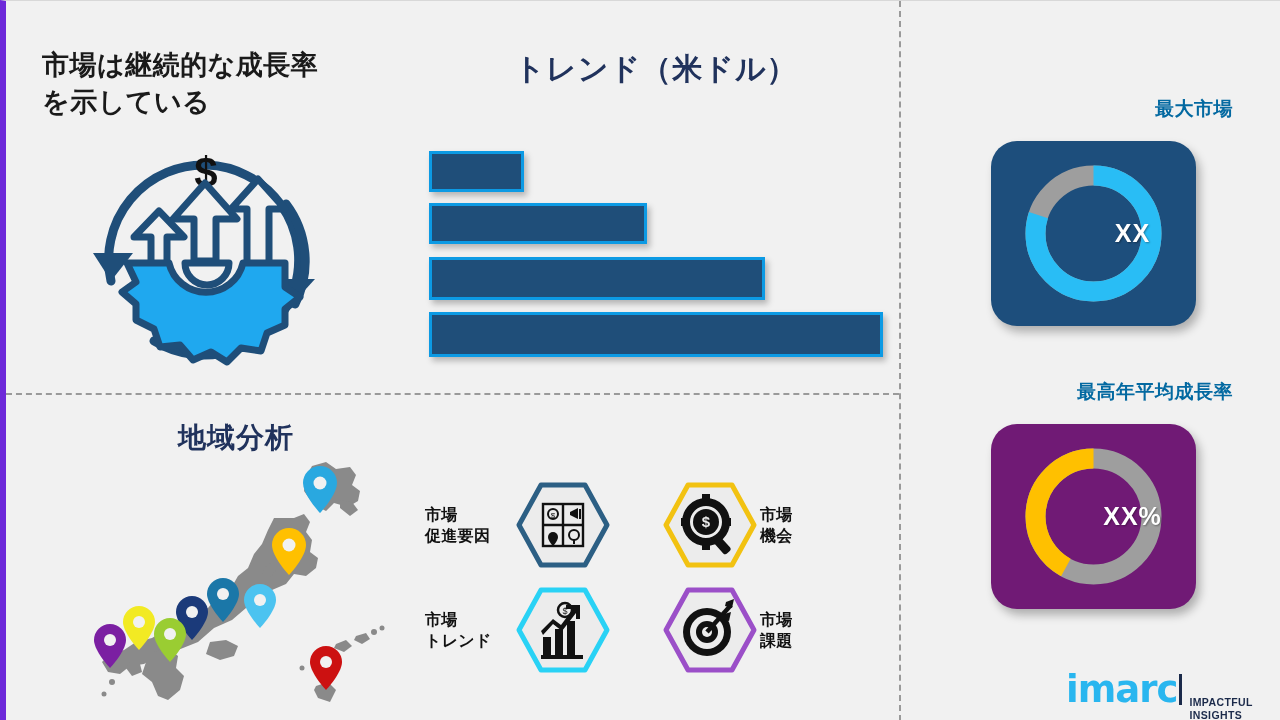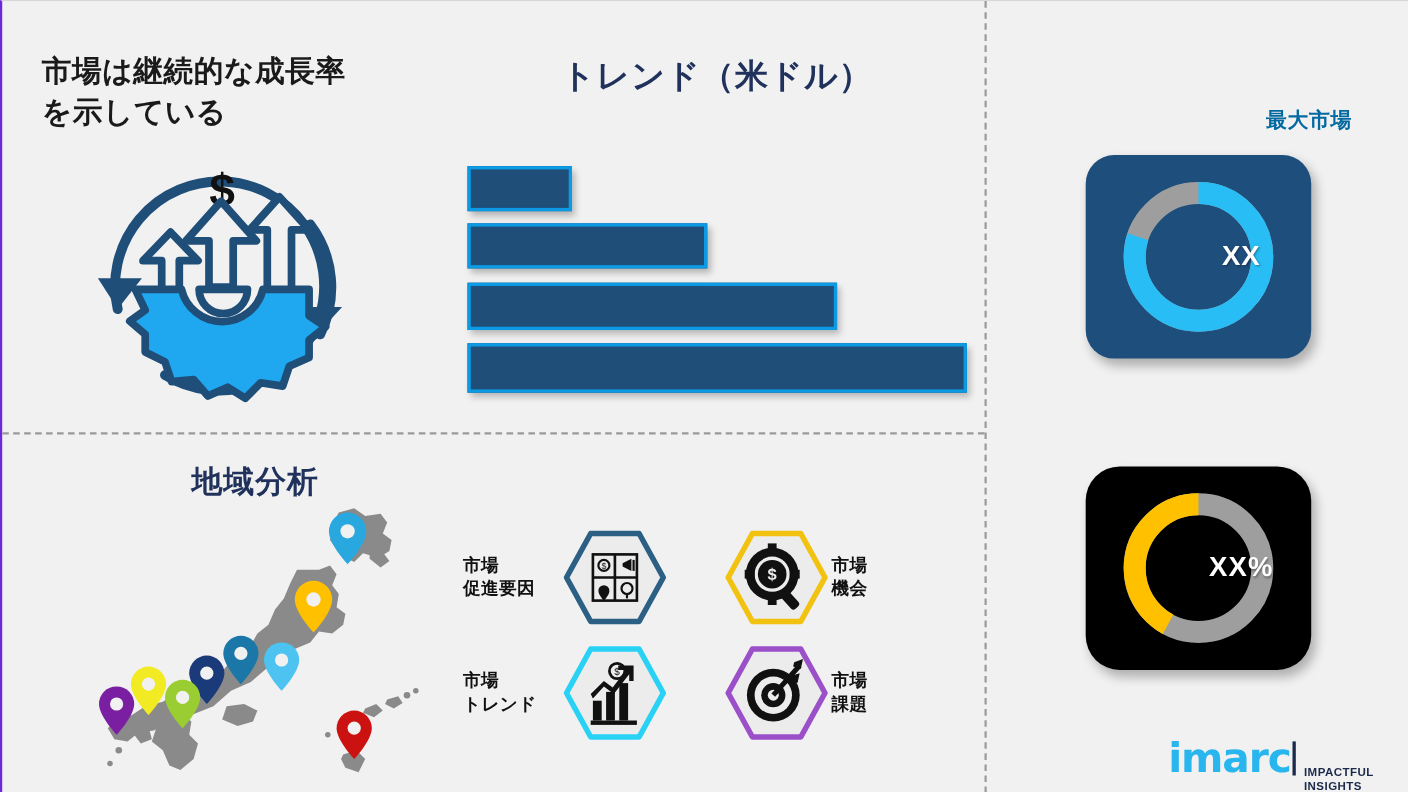--- a/index.html
+++ b/index.html
@@ -6,21 +6,21 @@
   html, body {
     width: 1280px; height: 720px;
     background: #ffffff;
     font-family: "Liberation Sans", "DejaVu Sans", sans-serif;
     overflow: hidden;
   }
   #slide {
     position: relative;
     width: 1280px; height: 720px;
     background: #f1f1f1;
-    border-left: 2px solid #6d28d9;
+    border-left: 6px solid #6d28d9;
     border-top: 1px solid #d8d8d8;
     overflow: hidden;
   }
 
   
   .divider-v {
     position: absolute;
     left: 893px; top: 0; width: 0; height: 720px;
     border-left: 2px dashed #9a9a9a;
   }
@@ -175,21 +175,22 @@
 
   <div class="h-donut" id="donut1-title">最大市場</div>
   <div class="donut-card" id="donut1-card" style="background: rgb(29, 78, 124);">
     <svg class="donut-svg" width="205" height="185" viewBox="0 0 205 185" aria-hidden="true">
       <circle cx="102.5" cy="92.5" r="58" fill="none" stroke="#9e9e9e" stroke-width="20"></circle>
       <circle cx="102.5" cy="92.5" r="58" fill="none" stroke="#29bdf5" stroke-width="20" stroke-dasharray="291.5 72.9" stroke-dashoffset="0" transform="rotate(-90 102.5 92.5)"></circle>
     </svg>
     <div class="donut-label" id="donut1-value">XX</div>
   </div>
 
-  <div class="donut-card" id="donut2-card" style="background: #000000; border-radius: 31px;">
+  <div class="h-donut" id="donut2-title">最高年平均成長率</div>
+  <div class="donut-card" id="donut2-card" style="background: #701a75;">
     <svg class="donut-svg" width="205" height="185" viewBox="0 0 205 185" aria-hidden="true">
       <circle cx="102.5" cy="92.5" r="58" fill="none" stroke="#9e9e9e" stroke-width="20"></circle>
       <circle cx="102.5" cy="92.5" r="58" fill="none" stroke="#ffc000" stroke-width="20" stroke-dasharray="153.1 211.4" stroke-dashoffset="0" transform="rotate(-90 102.5 92.5) scale(1,-1) translate(0,-185)"></circle>
     </svg>
     <div class="donut-label" id="donut2-value">XX%</div>
   </div>
 
   <div class="h-regional">地域分析</div>
 
   <div id="japan-map">

